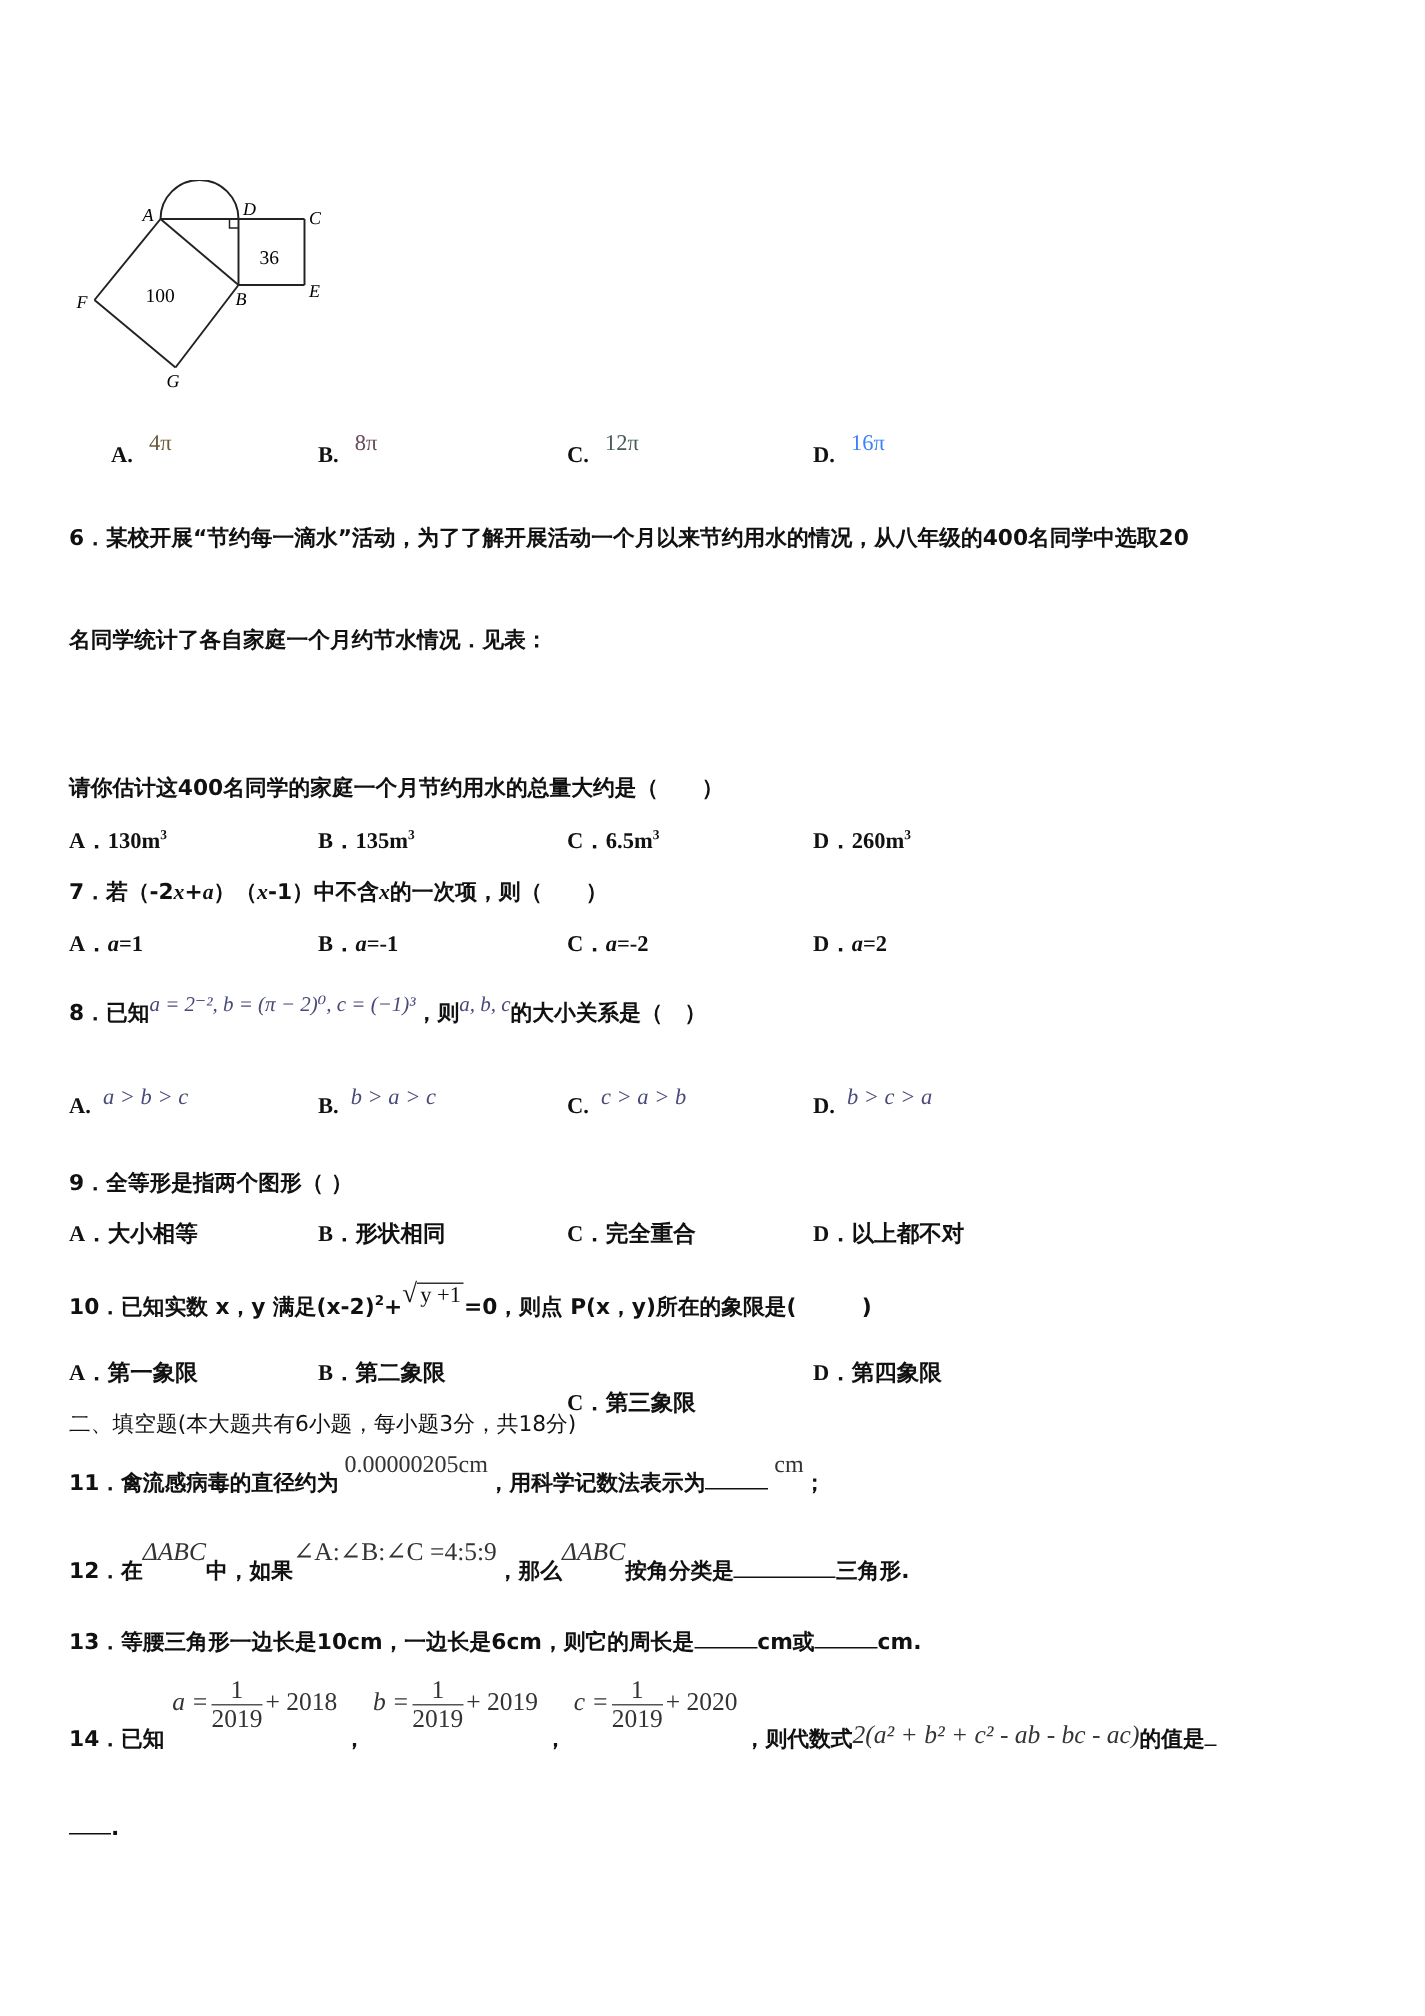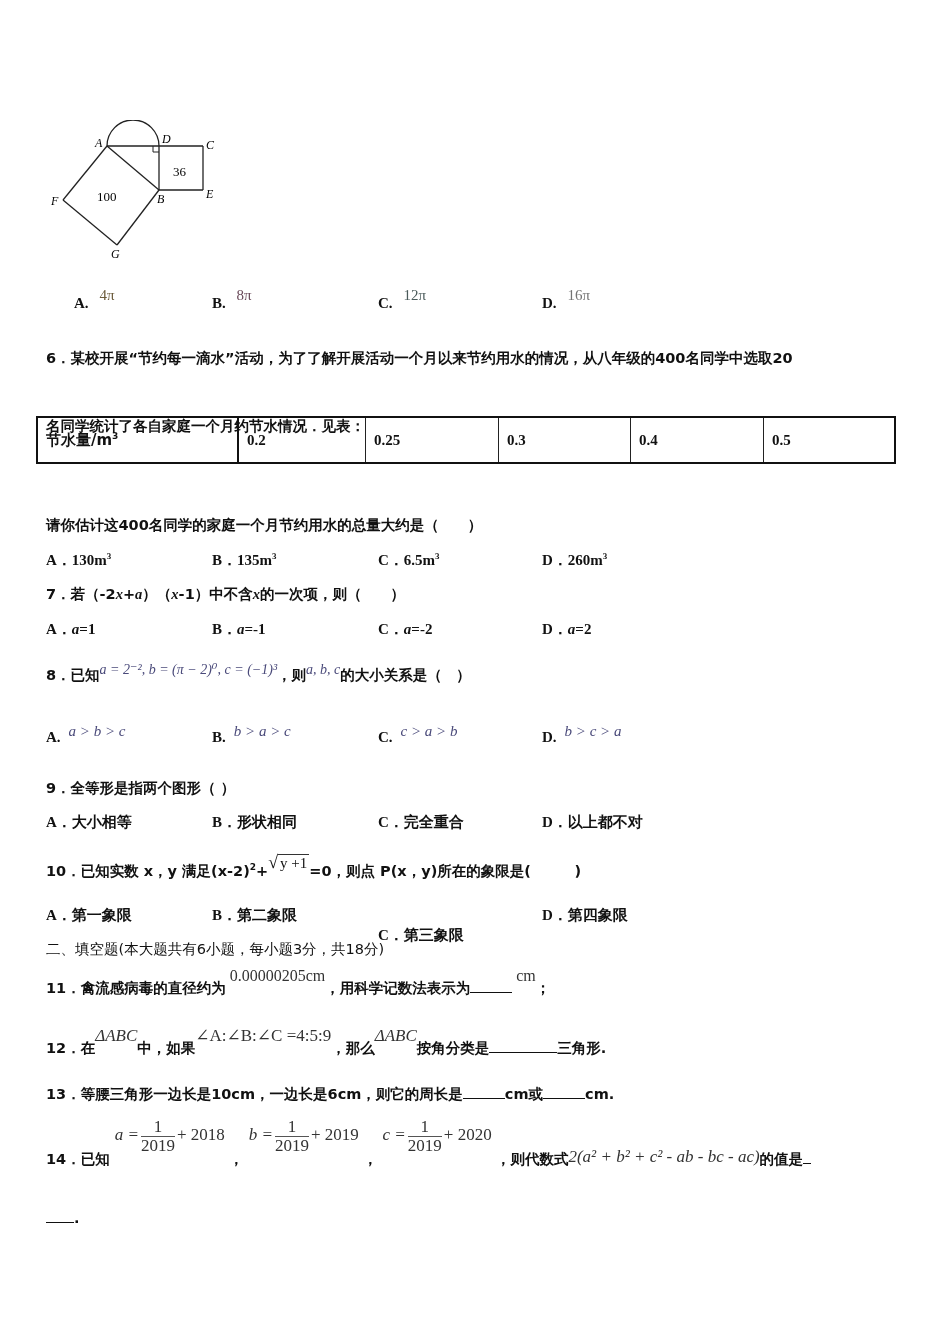--- a/index.html
+++ b/index.html
@@ -67,36 +67,28 @@
 <div class="abs" style="left:212px; top:294px;">
   <span class="optlabel">B.</span>
   <span class="mathplain" style="position:relative; top:-8px; margin-left:6px; color:#6a4a5a;">8π</span>
 </div>
 <div class="abs" style="left:378px; top:294px;">
   <span class="optlabel">C.</span>
   <span class="mathplain" style="position:relative; top:-8px; margin-left:6px; color:#4a5a5a;">12π</span>
 </div>
 <div class="abs" style="left:542px; top:294px;">
   <span class="optlabel">D.</span>
-  <span class="mathplain" style="position:relative; top:-8px; margin-left:6px; color:#737373;">16π</span>
+  <span class="mathplain" style="position:relative; top:-8px; margin-left:6px; color:#3b82f6;">16π</span>
 </div>
 
 <div class="abs bold" style="left:46px; top:349px; font-size:14.5px;">6．某校开展“节约每一滴水”活动，为了了解开展活动一个月以来节约用水的情况，从八年级的400名同学中选取20</div>
 <div class="abs bold" style="left:46px; top:405px; font-size:14.5px;margin-top:12px;">名同学统计了各自家庭一个月约节水情况．见表：</div>
 
 <table class="water-table">
   <tbody>
-      <tr class="r1">
-    <td class="first"><span>节水量/m</span><sup>3</sup></td>
-    <td style="width:110px;">0.2</td>
-    <td style="width:116px;">0.25</td>
-    <td style="width:115px;">0.3</td>
-    <td style="width:116px;">0.4</td>
-    <td>0.5</td>
-  </tr>
 </tbody>
   </table>
 
 <div class="abs bold" style="left:46px; top:516px; font-size:14.5px;">请你估计这400名同学的家庭一个月节约用水的总量大约是（　　）</div>
 
 <div class="abs bold" style="left:46px; top:551px;">
   <span class="optlabel">A．</span><span class="serif">130m</span><sup class="serif">3</sup>
 </div>
 <div class="abs bold" style="left:212px; top:551px;">
   <span class="optlabel">B．</span><span class="serif">135m</span><sup class="serif">3</sup>

